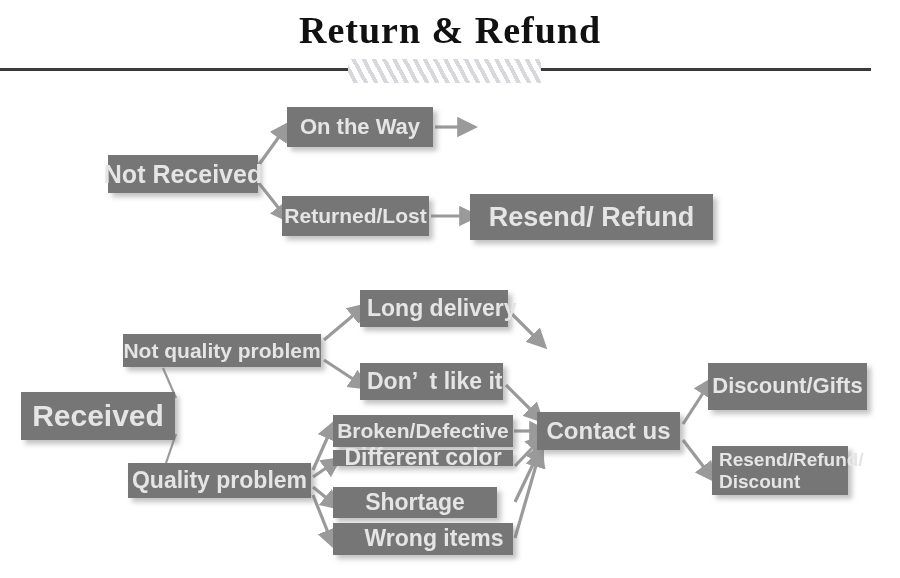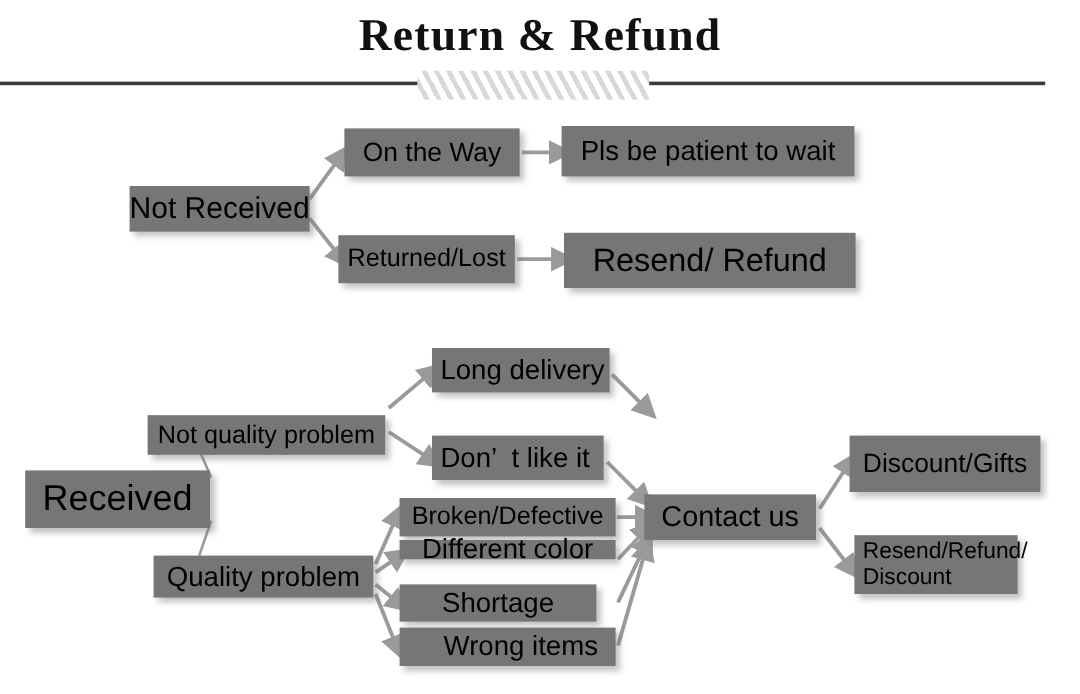--- a/index.html
+++ b/index.html
@@ -49,29 +49,30 @@
     background-image: repeating-linear-gradient(
         62deg,
         #ffffff 0px, #ffffff 5px,
         #d8d8dc 5px, #d8d8dc 9px);
   }
 
   
   .box {
     position: absolute;
     background: #767676;
-    color: #000000;
+    color: #e5e5e5;
     box-shadow: 4px 4px 5px rgba(120,120,120,0.45);
     display: flex;
     align-items: center;
     justify-content: center;
     box-sizing: border-box;
     line-height: 1.12;
     white-space: pre;
     z-index: 3;
+    font-weight: bold;
   }
   .box.left-text { justify-content: flex-start; padding-left: 7px; }
 
   
   #wires {
     position: absolute;
     left: 0;
     top: 0;
     width: 900px;
     height: 578px;
@@ -134,29 +135,28 @@
       <path d="M176,398 L163,368"></path>
 
       <path d="M176,434 L166,463"></path>
     </g>
   </svg>
 
   <div class="box" style="left:108px; top:155px; width:150px; height:38px; font-size:25px;">Not Received</div>
 
   <div class="box" style="left:287px; top:107px; width:146px; height:40px; font-size:22px;">On the Way</div>
 
-  <div class="box" style="left:468px; top:105px; width:244px; height:42px; font-size:23px;">Pls be patient to wait</div>
 
   <div class="box" style="left:282px; top:196px; width:147px; height:40px; font-size:21px;">Returned/Lost</div>
 
   <div class="box" style="left:470px; top:194px; width:243px; height:46px; font-size:27px;">Resend/ Refund</div>
 
   <div class="box" style="left:21px; top:392px; width:154px; height:48px; font-size:30px;">Received</div>
 
-  <div class="box" style="left:123px; top:334px; width:198px; height:33px; font-size:21px;margin-top:12px;">Not quality problem</div>
+  <div class="box" style="left:123px; top:334px; width:198px; height:33px; font-size:21px;">Not quality problem</div>
 
   <div class="box" style="left:128px; top:463px; width:183px; height:35px; font-size:23px;">Quality problem</div>
 
   <div class="box left-text" style="left:360px; top:363px; width:143px; height:37px; font-size:23px;">Don’  t like it</div>
 
   <div class="box left-text" style="left:360px; top:290px; width:148px; height:37px; font-size:23px;">Long delivery</div>
 
   <div class="box" style="left:333px; top:415px; width:180px; height:32px; font-size:21px;">Broken/Defective</div>
 
   <div class="box" style="left:333px; top:450px; width:180px; height:16px; font-size:23px;">Different color</div>

